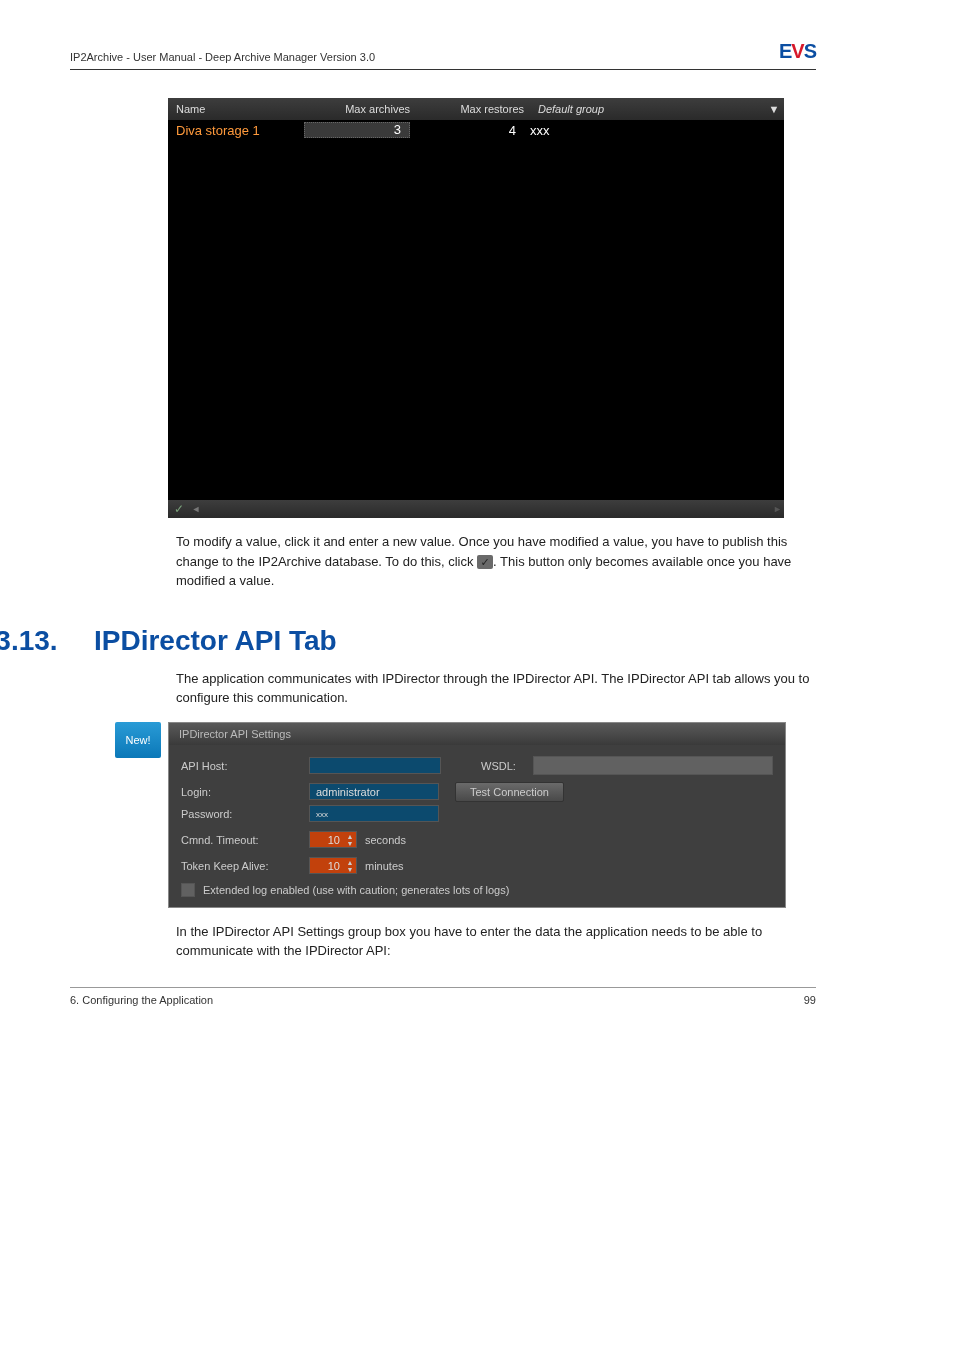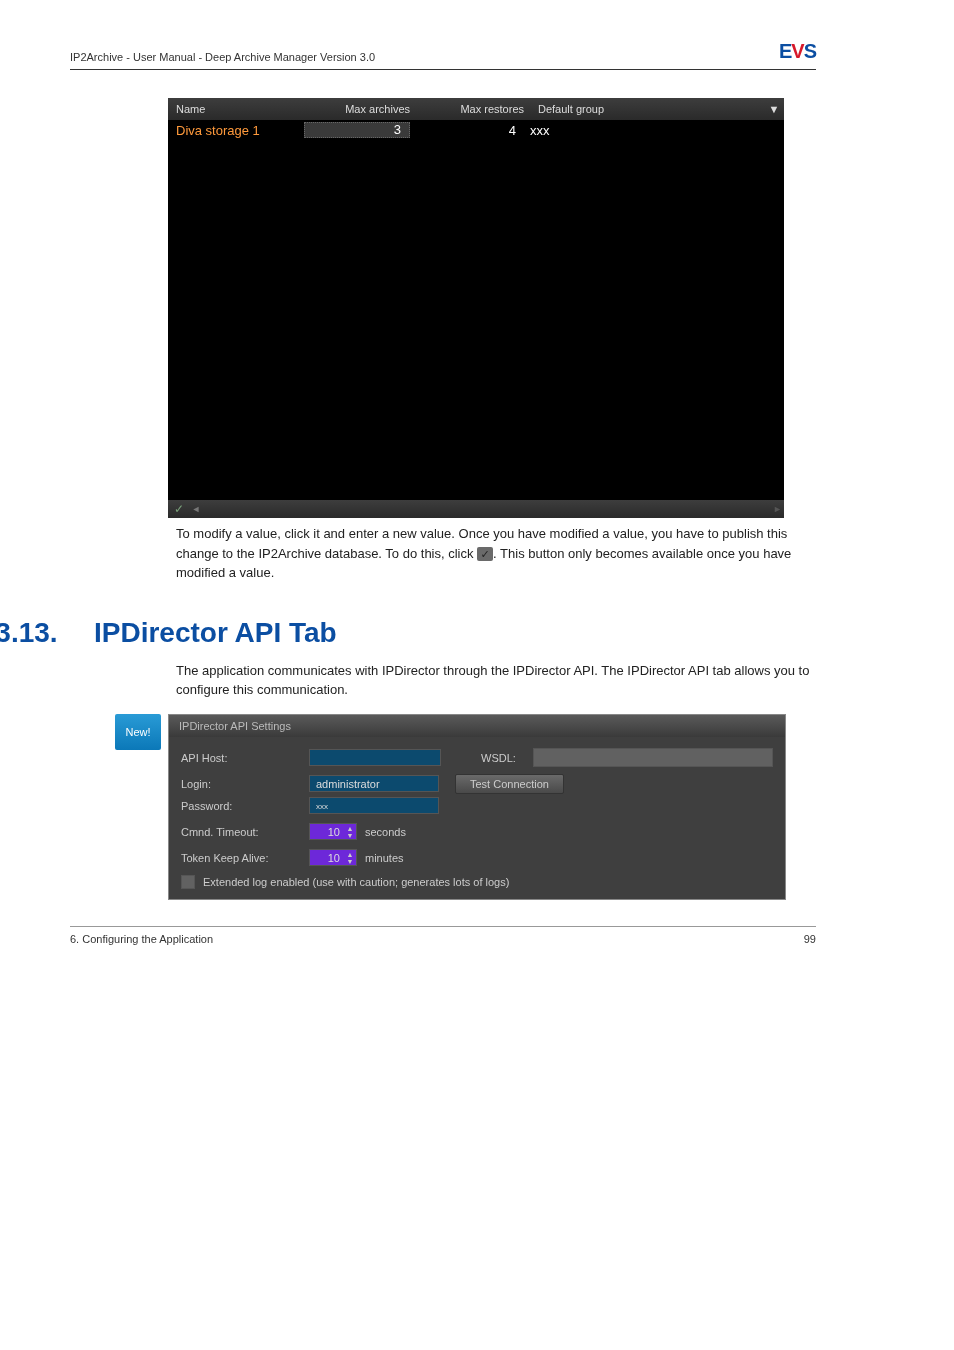--- a/index.html
+++ b/index.html
@@ -35,34 +35,34 @@
   .logo-red { color: #d7182a; }
   .content {
     margin-left: 98px;
     margin-right: 0;
   }
   .app-img1 {
     width: 616px;
     height: 420px;
     background: #000;
     position: relative;
-    margin-bottom: 6px;
+    margin-bottom: 14px;
   }
   .img1-header {
     display: flex;
     height: 22px;
     background: linear-gradient(#3d3d3d, #2a2a2a);
     color: #ddd;
     font-size: 11px;
     align-items: center;
   }
   .img1-header .col1 { width: 128px; padding-left: 8px; }
   .img1-header .col2 { width: 106px; text-align: right; padding-right: 8px; }
   .img1-header .col3 { width: 106px; text-align: right; padding-right: 8px; }
-  .img1-header .col4 { flex: 1; padding-left: 6px; }
+  .img1-header .col4 { flex: 1; padding-left: 6px; font-style: italic; }
   .img1-header .arrow { width: 20px; text-align: center; }
   .img1-row {
     display: flex;
     height: 18px;
     color: #fff;
     font-size: 13px;
     align-items: flex-end;
     background: #000;
   }
   .img1-row .c1 { width: 128px; padding-left: 8px; color: #ff9a3c; }
@@ -192,21 +192,21 @@
     background: linear-gradient(#6a6a6a, #494949);
     border: 1px solid #333;
     color: #ccc;
     font-size: 11px;
     padding: 3px 14px;
     border-radius: 2px;
   }
   .spinner {
     display: inline-flex;
     align-items: center;
-    background: #6d28d9;
+    background: #c2410c;
     border: 1px solid #555;
     height: 17px;
     box-sizing: border-box;
   }
   .spinner .val { width: 30px; text-align: right; padding-right: 4px; color:#ddd; font-size:11px; }
   .spinner .arrows { width: 12px; font-size: 7px; line-height: 7px; color:#ccc; display:flex; flex-direction:column; align-items:center; justify-content:center;}
   .unit { margin-left: 8px; }
   .check-row {
     display: flex;
     align-items: center;
@@ -344,20 +344,21 @@
             <div class="unit">minutes</div>
           </div>
           <div class="check-row">
             <div class="checkbox"></div>
             <div>Extended log enabled (use with caution; generates lots of logs)</div>
           </div>
         </div>
       </div>
     </div>
 
+    <p class="body-p">In the IPDirector API Settings group box you have to enter the data the application needs to be able to communicate with the IPDirector API:</p>
 
 
   </div>
 
   <div class="footer">
     <div>6. Configuring the Application</div>
     <div>99</div>
   </div>
 </div>
 

